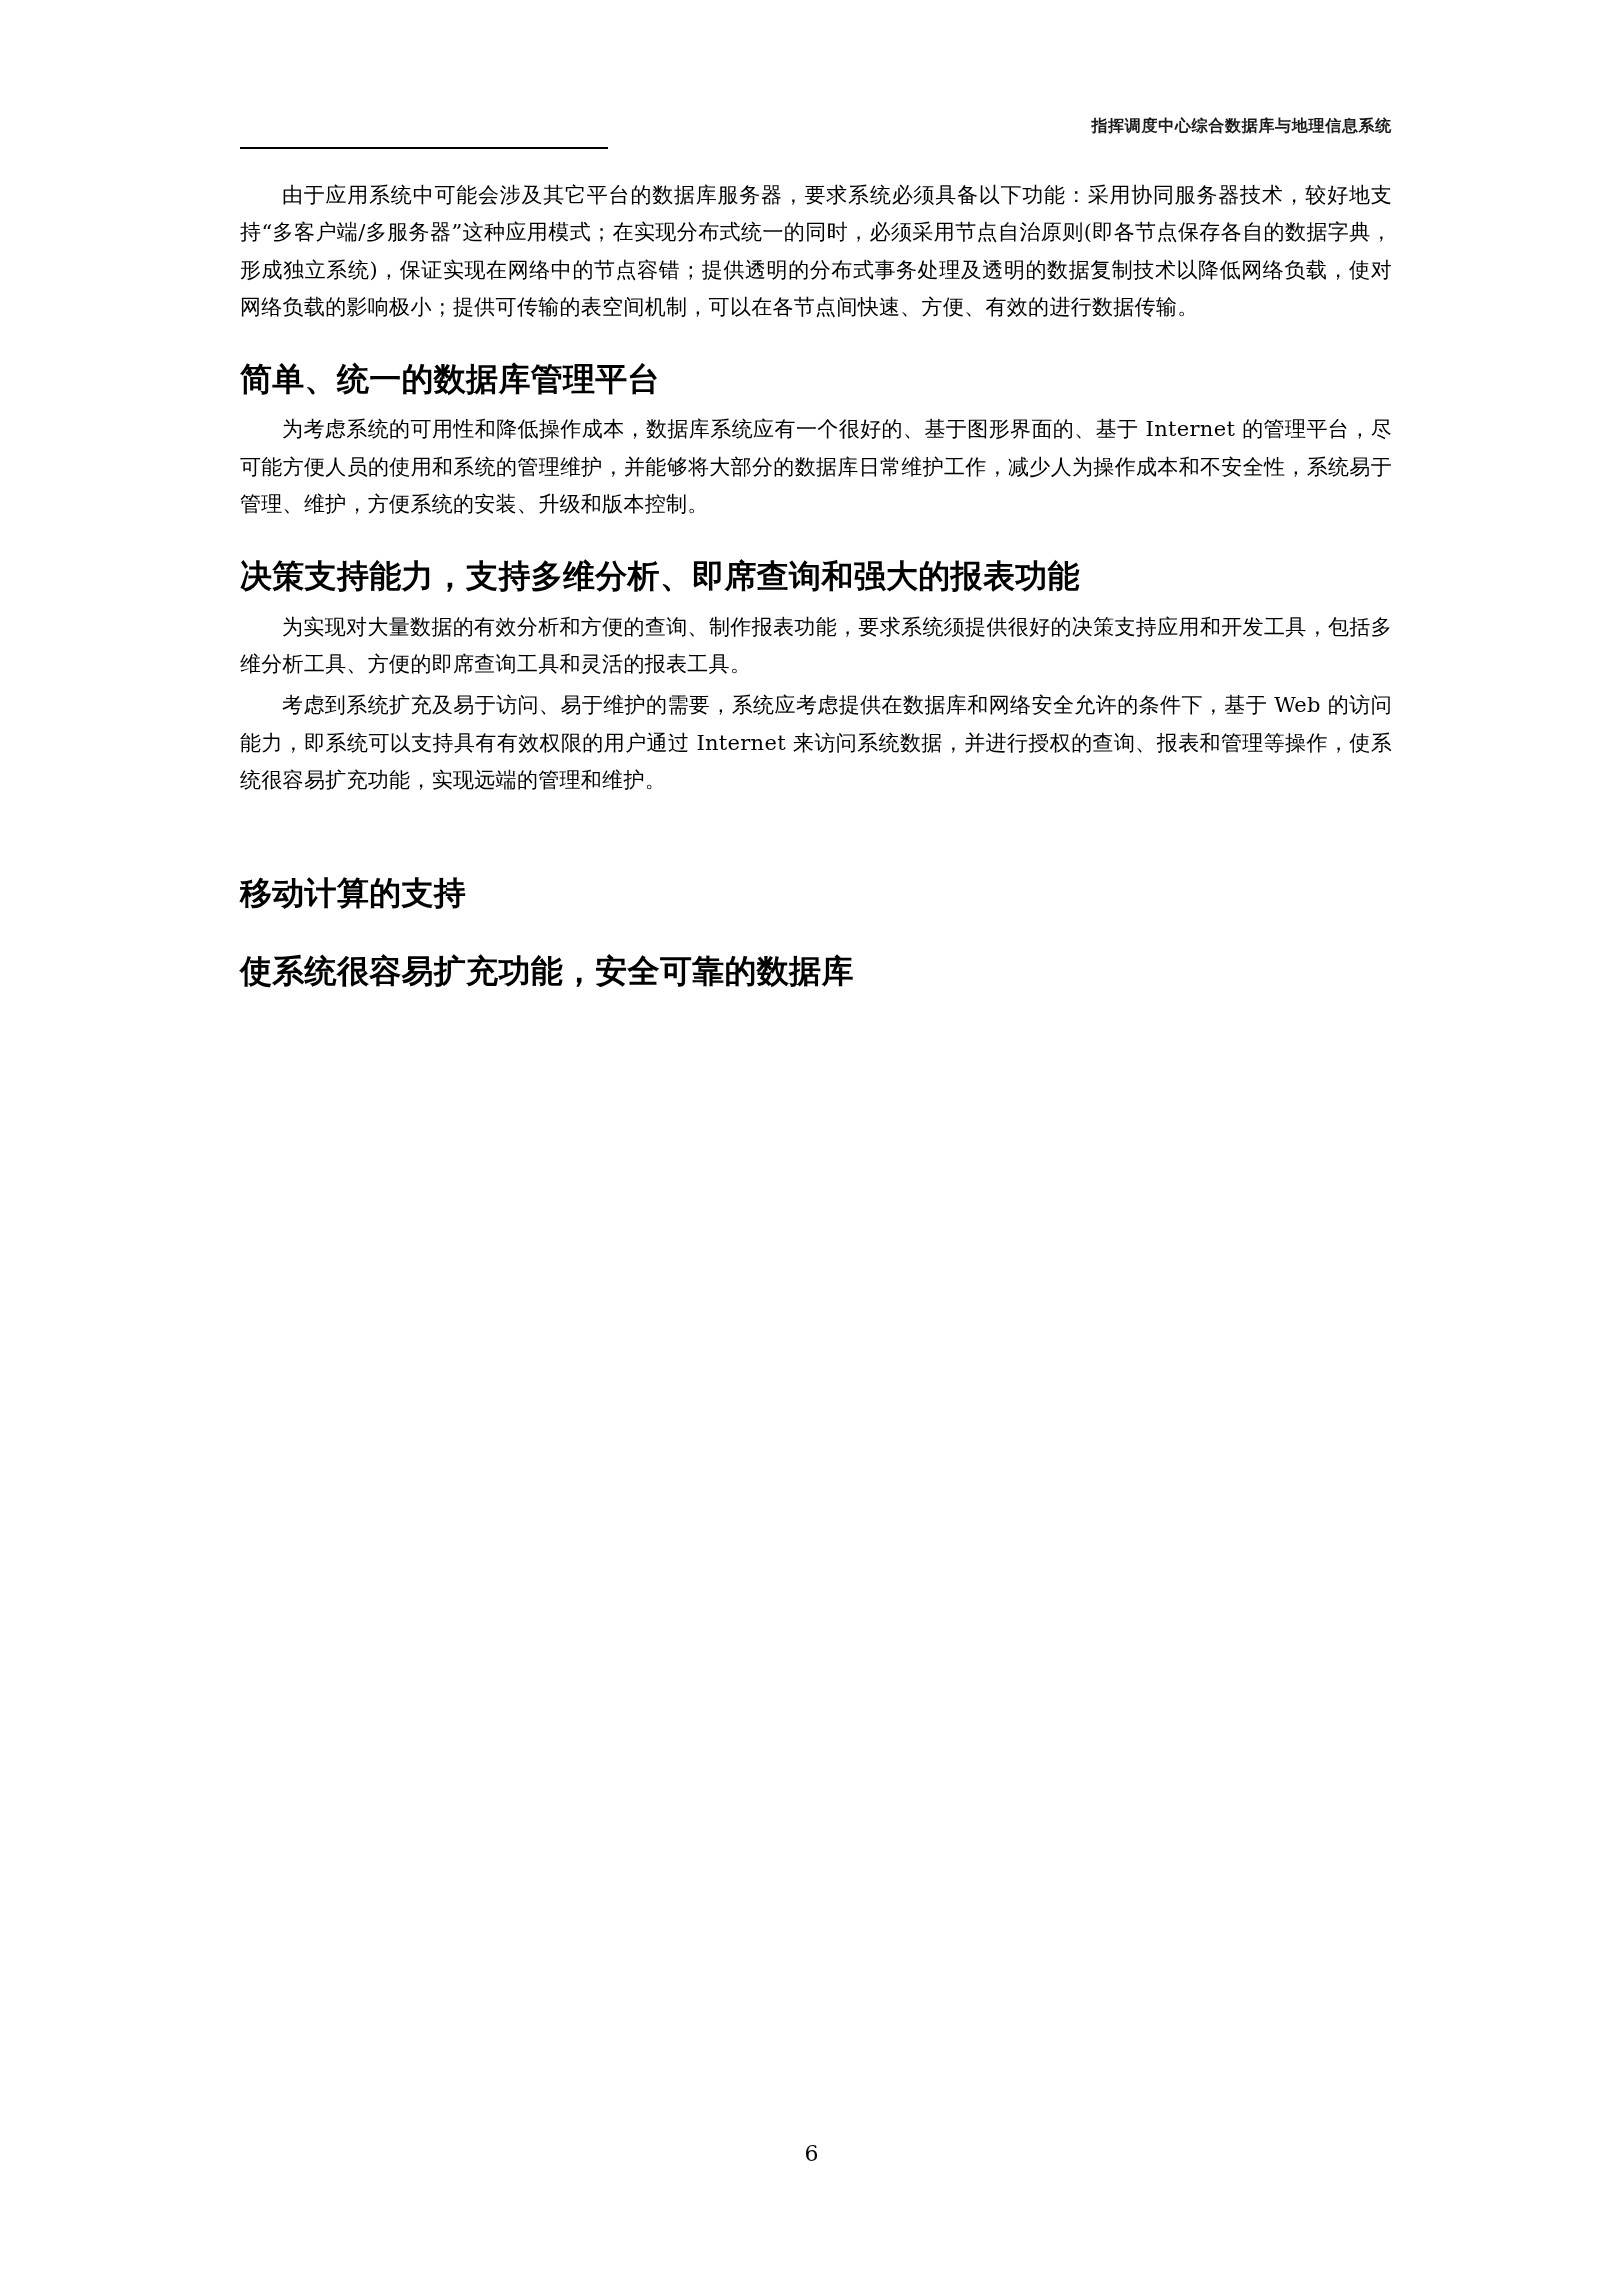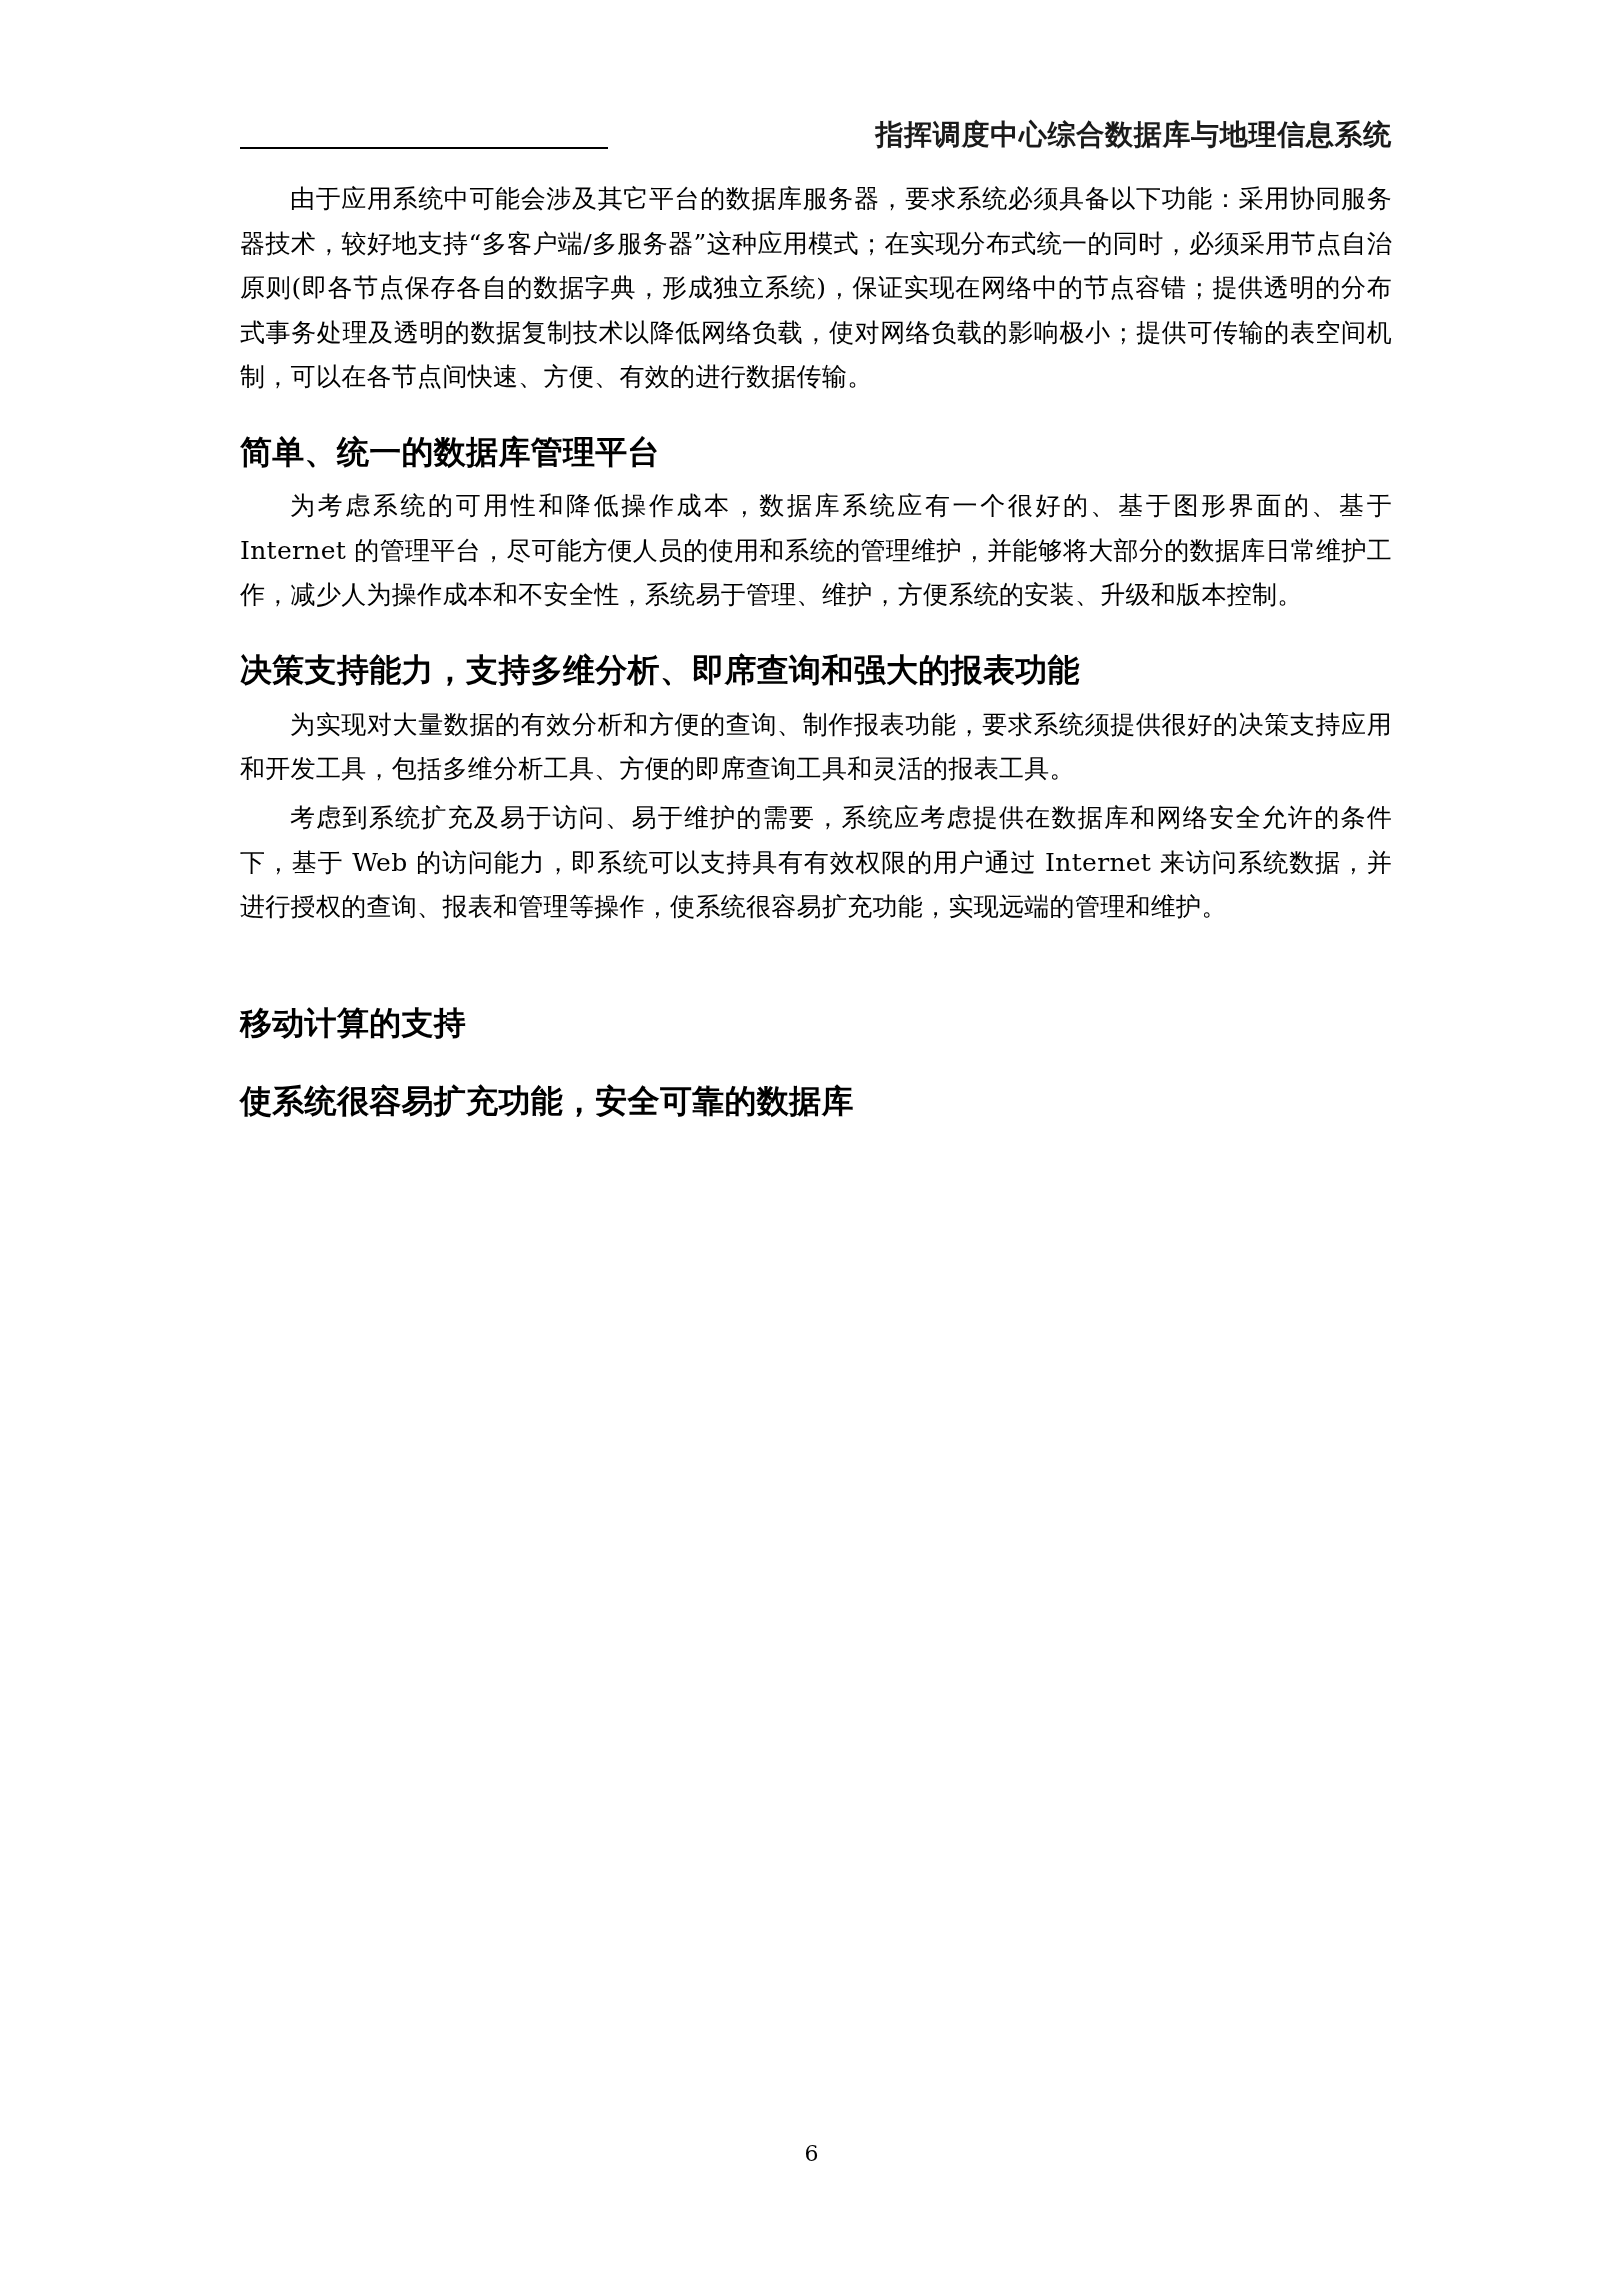--- a/index.html
+++ b/index.html
@@ -36,29 +36,29 @@
     top: 45px;
     width: 368px;
     height: 2px;
     background: #000000;
   }
   .header-title {
     position: absolute;
     right: 0;
     top: 13.6px;
     font-family: "DejaVu Sans", "Liberation Sans", sans-serif;
-    font-size: 28px;
+    font-size: 16px;
     font-weight: bold;
     letter-spacing: 0.7px;
     color: #1a1a1a;
     white-space: nowrap;
   }
   
   .para {
-    font-size: 25px;
+    font-size: 21px;
     line-height: 1.78;
     text-align: justify;
     text-justify: inter-ideograph;
     text-indent: 2em;
     margin: 0 0 4.1px 0;
     letter-spacing: 0.3px;
   }
   .para.tight {
     margin-bottom: 0;
   }

